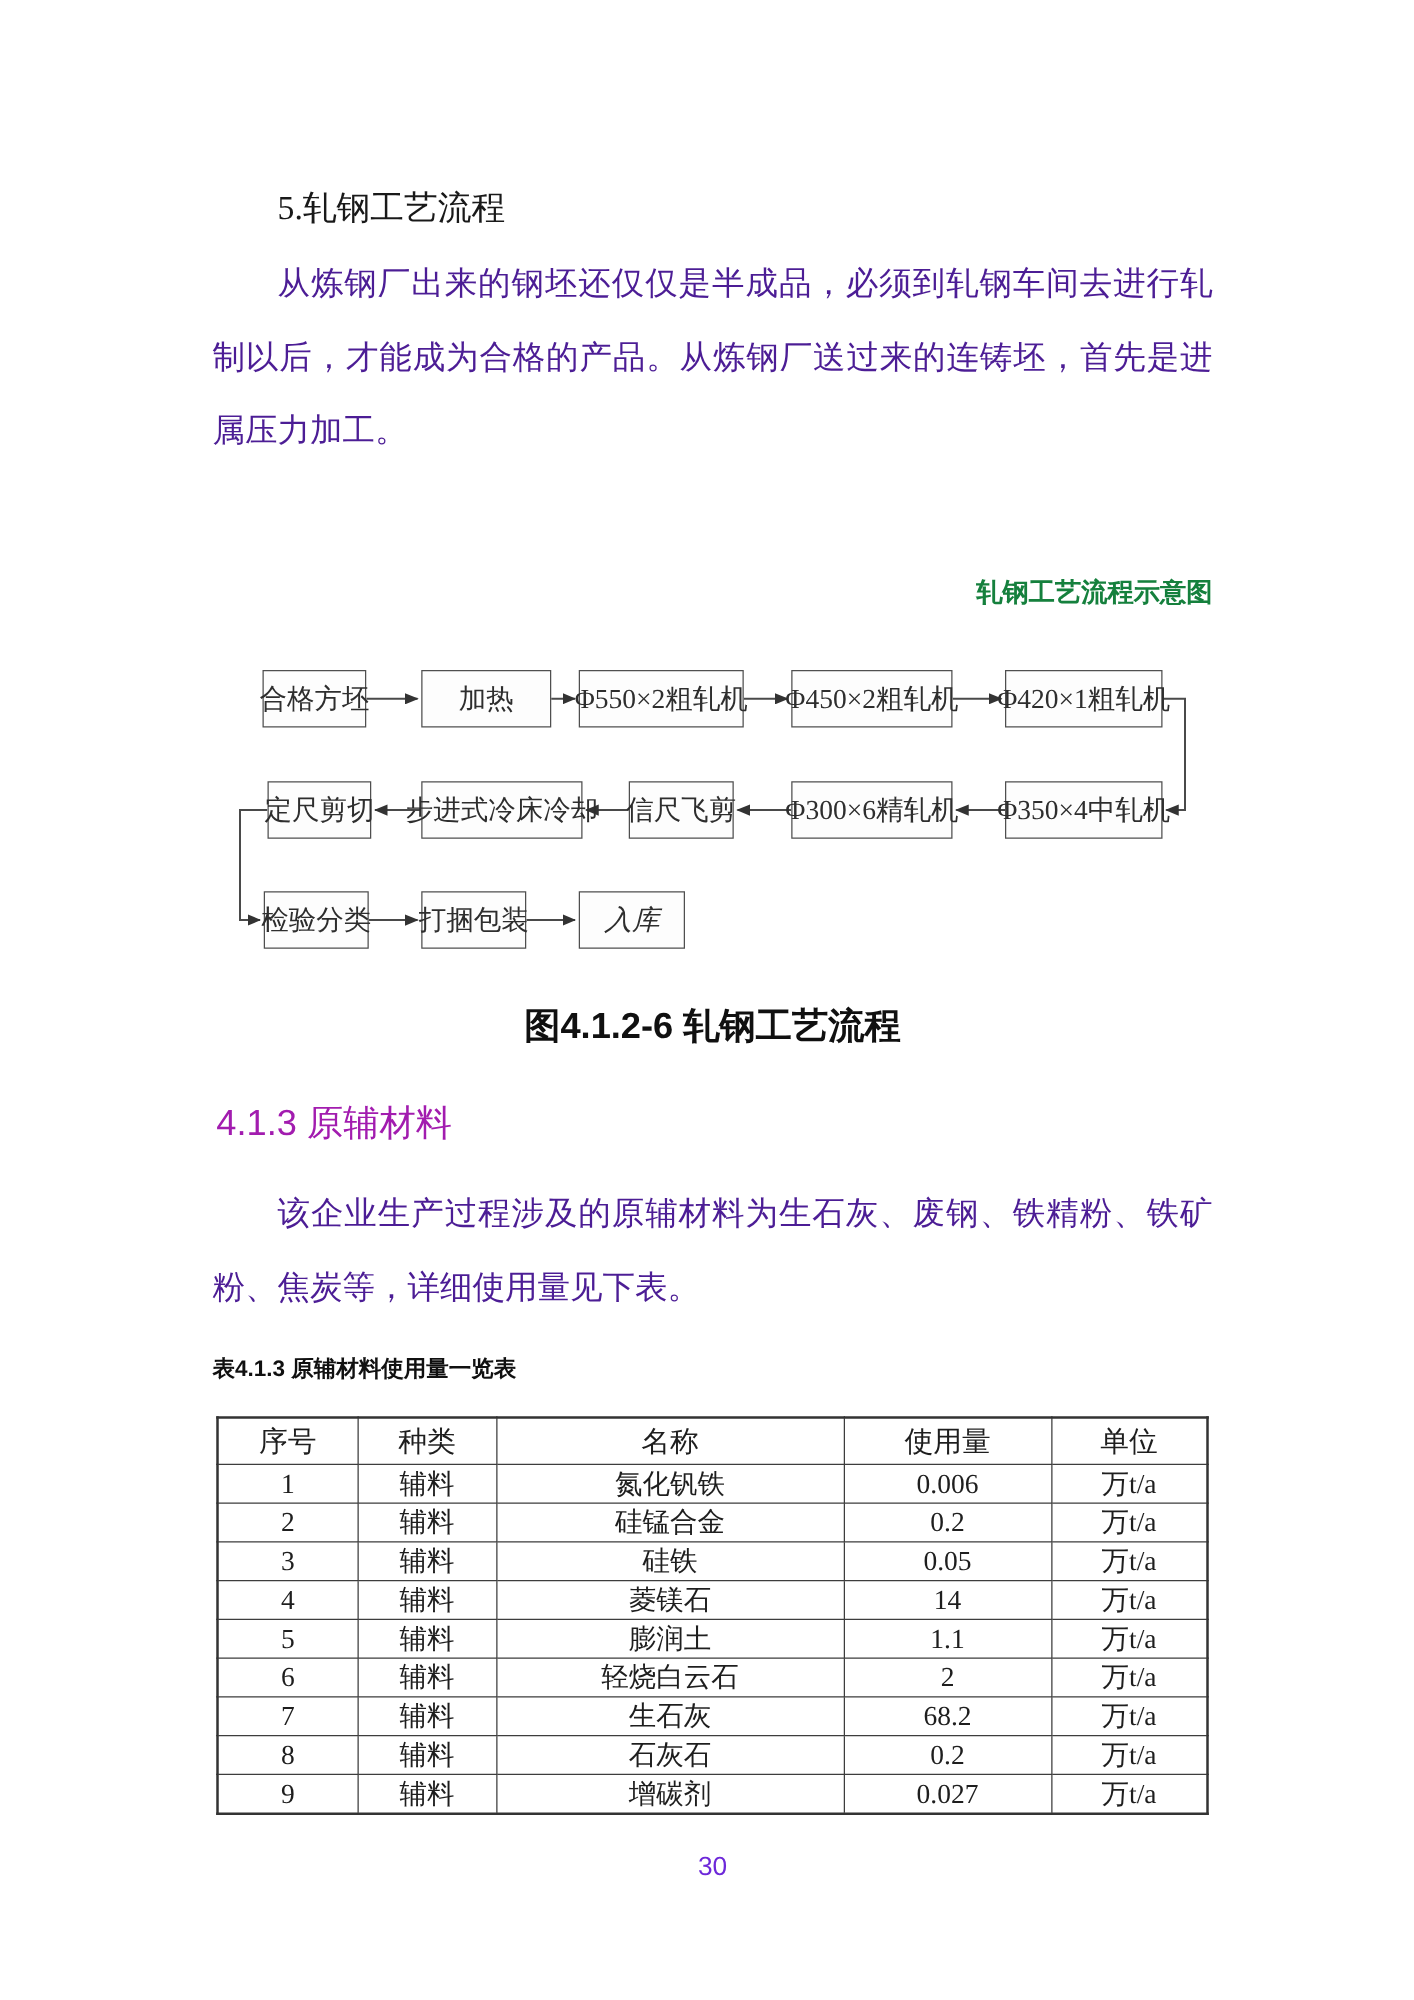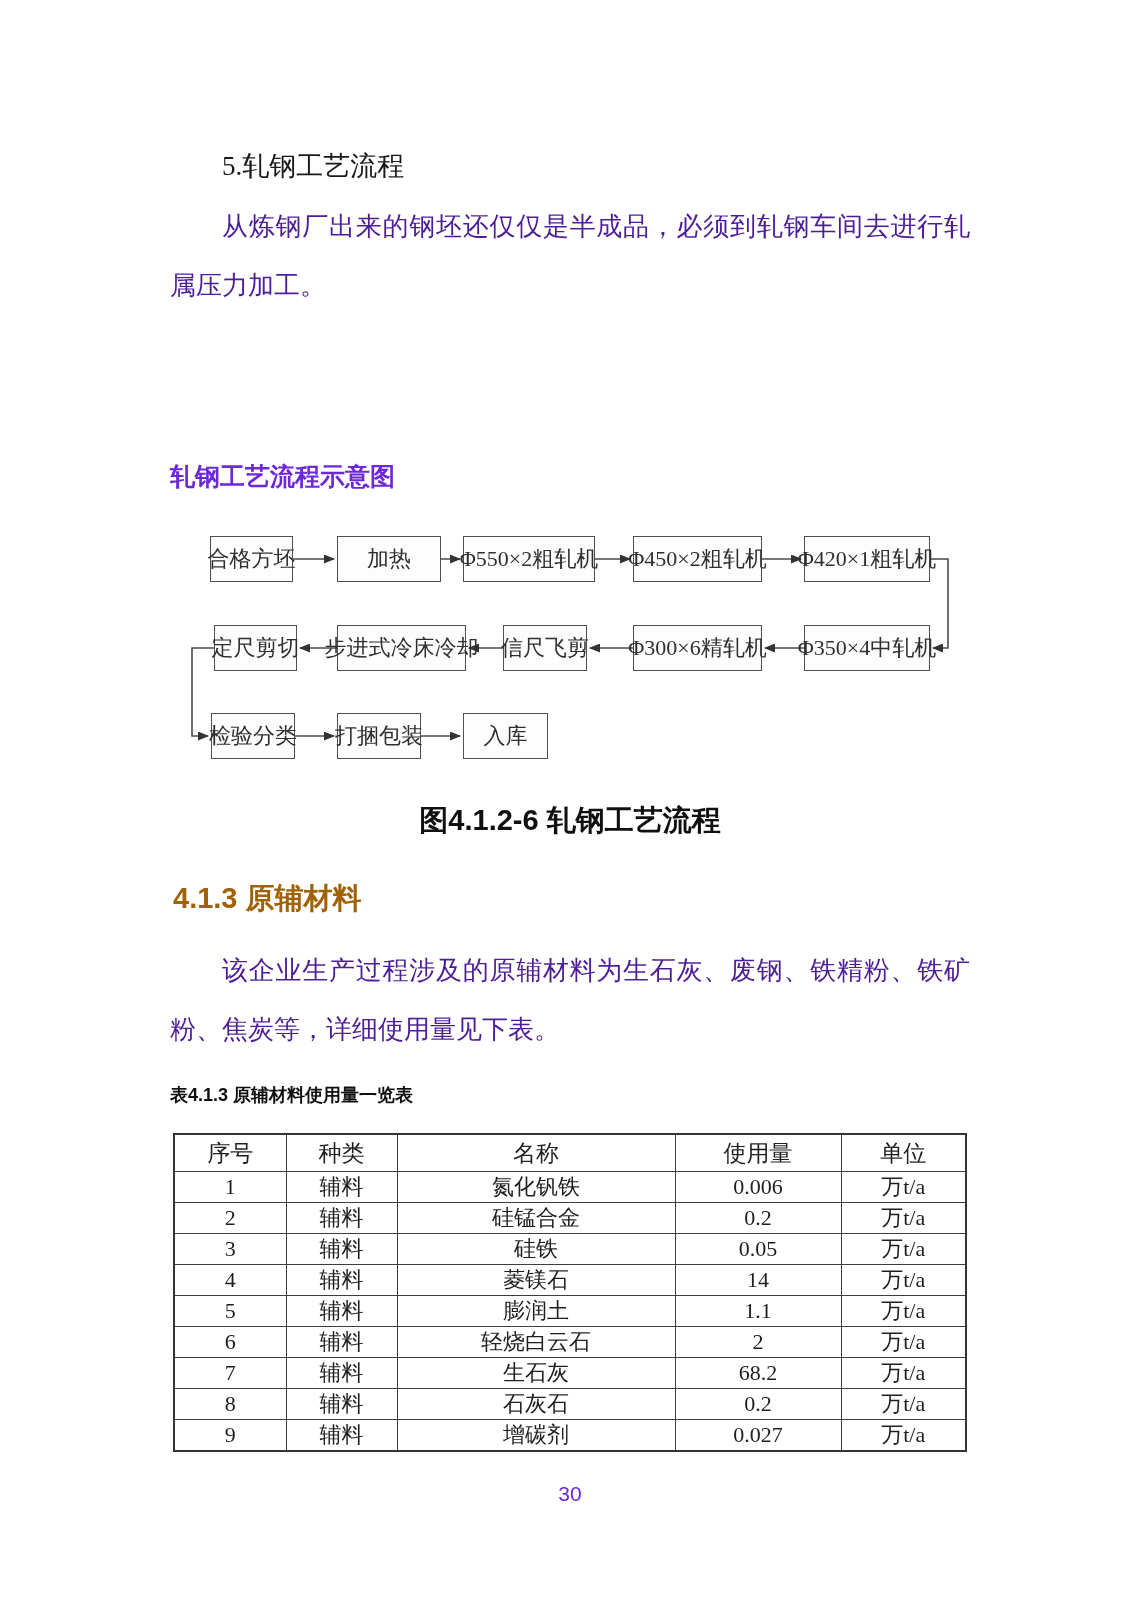--- a/index.html
+++ b/index.html
@@ -16,41 +16,41 @@
   .pline{
     height:59px;line-height:59px;
     text-align:justify;text-align-last:justify;
     -moz-text-align-last:justify;
   }
   .pline.indent{text-indent:52px;}
   .pline.last{text-align-last:left;-moz-text-align-last:left;}
   
   .flowchart{position:absolute;left:0;top:440px;width:1131px;height:345px;}
   .fc-title{
-    position:absolute;left:170px;top:20px;width:800px;text-align:left;
+    position:absolute;left:170px;top:20px;width:800px;text-align:right;
     font-family:"Liberation Sans",sans-serif;font-weight:700;
-    font-size:25px;color:#6d28d9;
+    font-size:21px;color:#15803d;
   }
   .fc-arrows{position:absolute;left:0;top:0;width:1131px;height:345px;}
   .fc-box{
     position:absolute;height:46px;box-sizing:border-box;
     border:1.5px solid #4f4f4f;background:#fdfdfd;
     display:flex;align-items:center;justify-content:center;
     font-size:22px;color:#2e2e2e;white-space:nowrap;
   }
   
   .fig-cap{
     position:absolute;left:170px;top:801px;width:800px;text-align:center;
     font-family:"Liberation Sans",sans-serif;font-weight:700;
     font-size:29px;color:#101010;
   }
   .h413{
     position:absolute;left:173px;top:879px;
-    font-family:"Liberation Sans",sans-serif;font-weight:700;
-    font-size:29px;color:#a16207;
+    font-family:"Liberation Sans",sans-serif;font-weight:400;
+    font-size:29px;color:#a21caf;
   }
   .tbl-cap{
     position:absolute;left:170px;top:1083px;width:800px;
     font-family:"Liberation Sans",sans-serif;font-weight:700;
     font-size:18px;color:#101010;
   }
   
   table.materials{
     position:absolute;left:173px;top:1133px;
     border-collapse:collapse;table-layout:fixed;
@@ -71,20 +71,21 @@
 </style>
 </head>
 <body>
 
 <div class="page">
 
   <div class="h5">5.轧钢工艺流程</div>
 
   <div class="para p1">
     <div class="pline indent">从炼钢厂出来的钢坯还仅仅是半成品，必须到轧钢车间去进行轧</div>
+    <div class="pline">制以后，才能成为合格的产品。从炼钢厂送过来的连铸坯，首先是进</div>
     <div class="pline last">属压力加工。</div>
   </div>
 
   <div class="flowchart">
     <svg class="fc-arrows" viewBox="0 0 1131 345" aria-hidden="true">
       <defs>
         <marker id="arr" markerWidth="11" markerHeight="9" refX="10" refY="4.5" orient="auto" markerUnits="userSpaceOnUse">
           <path d="M0,0 L11,4.5 L0,9 Z" fill="#333333"></path>
         </marker>
       </defs>
@@ -113,21 +114,21 @@
     <div class="fc-box" style="left:804px;top:96px;width:126px;">Φ420×1粗轧机</div>
 
     <div class="fc-box" style="left:214px;top:185px;width:83px;">定尺剪切</div>
     <div class="fc-box" style="left:337px;top:185px;width:129px;">步进式冷床冷却</div>
     <div class="fc-box" style="left:503px;top:185px;width:84px;">信尺飞剪</div>
     <div class="fc-box" style="left:633px;top:185px;width:129px;">Φ300×6精轧机</div>
     <div class="fc-box" style="left:804px;top:185px;width:126px;">Φ350×4中轧机</div>
 
     <div class="fc-box" style="left:211px;top:273px;width:84px;">检验分类</div>
     <div class="fc-box" style="left:337px;top:273px;width:84px;">打捆包装</div>
-    <div class="fc-box" style="left:463px;top:273px;width:85px;">入库</div>
+    <div class="fc-box" style="left:463px;top:273px;width:85px;font-style:italic;">入库</div>
   </div>
 
   <div class="fig-cap">图4.1.2-6 轧钢工艺流程</div>
 
   <div class="h413">4.1.3 原辅材料</div>
 
   <div class="para p2">
     <div class="pline indent">该企业生产过程涉及的原辅材料为生石灰、废钢、铁精粉、铁矿</div>
     <div class="pline last">粉、焦炭等，详细使用量见下表。</div>
   </div>

